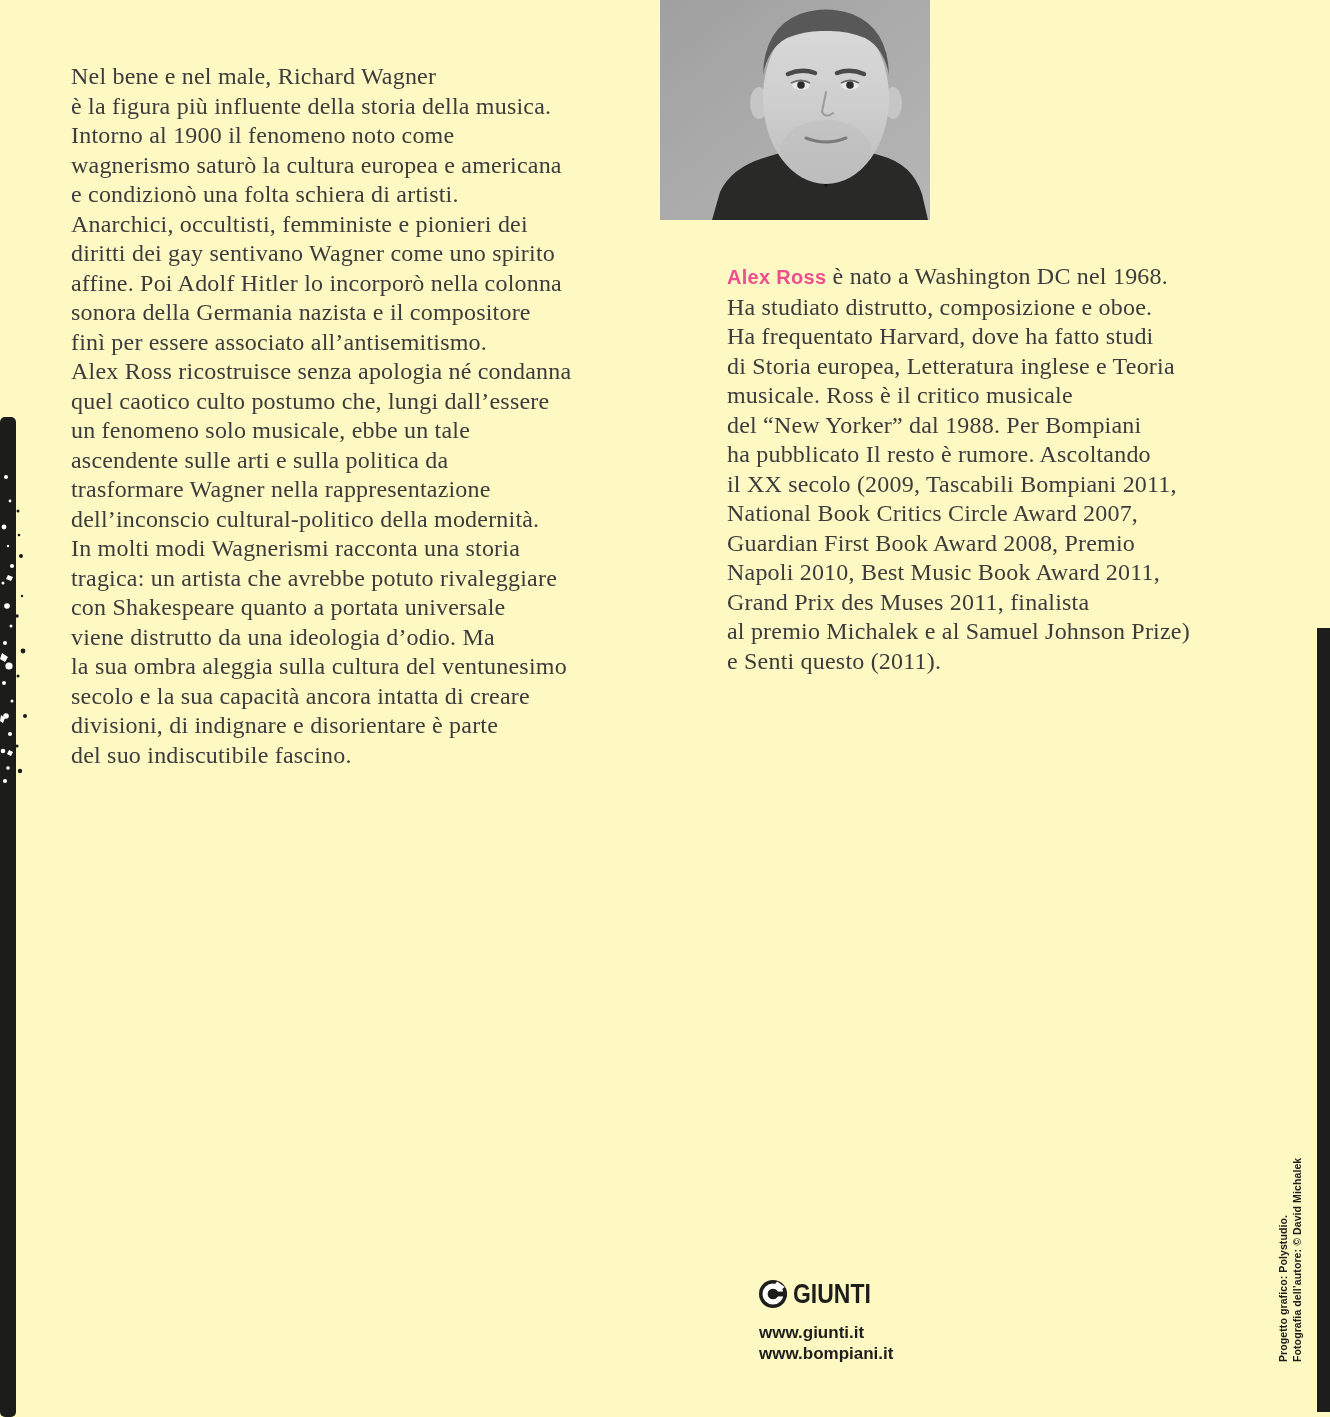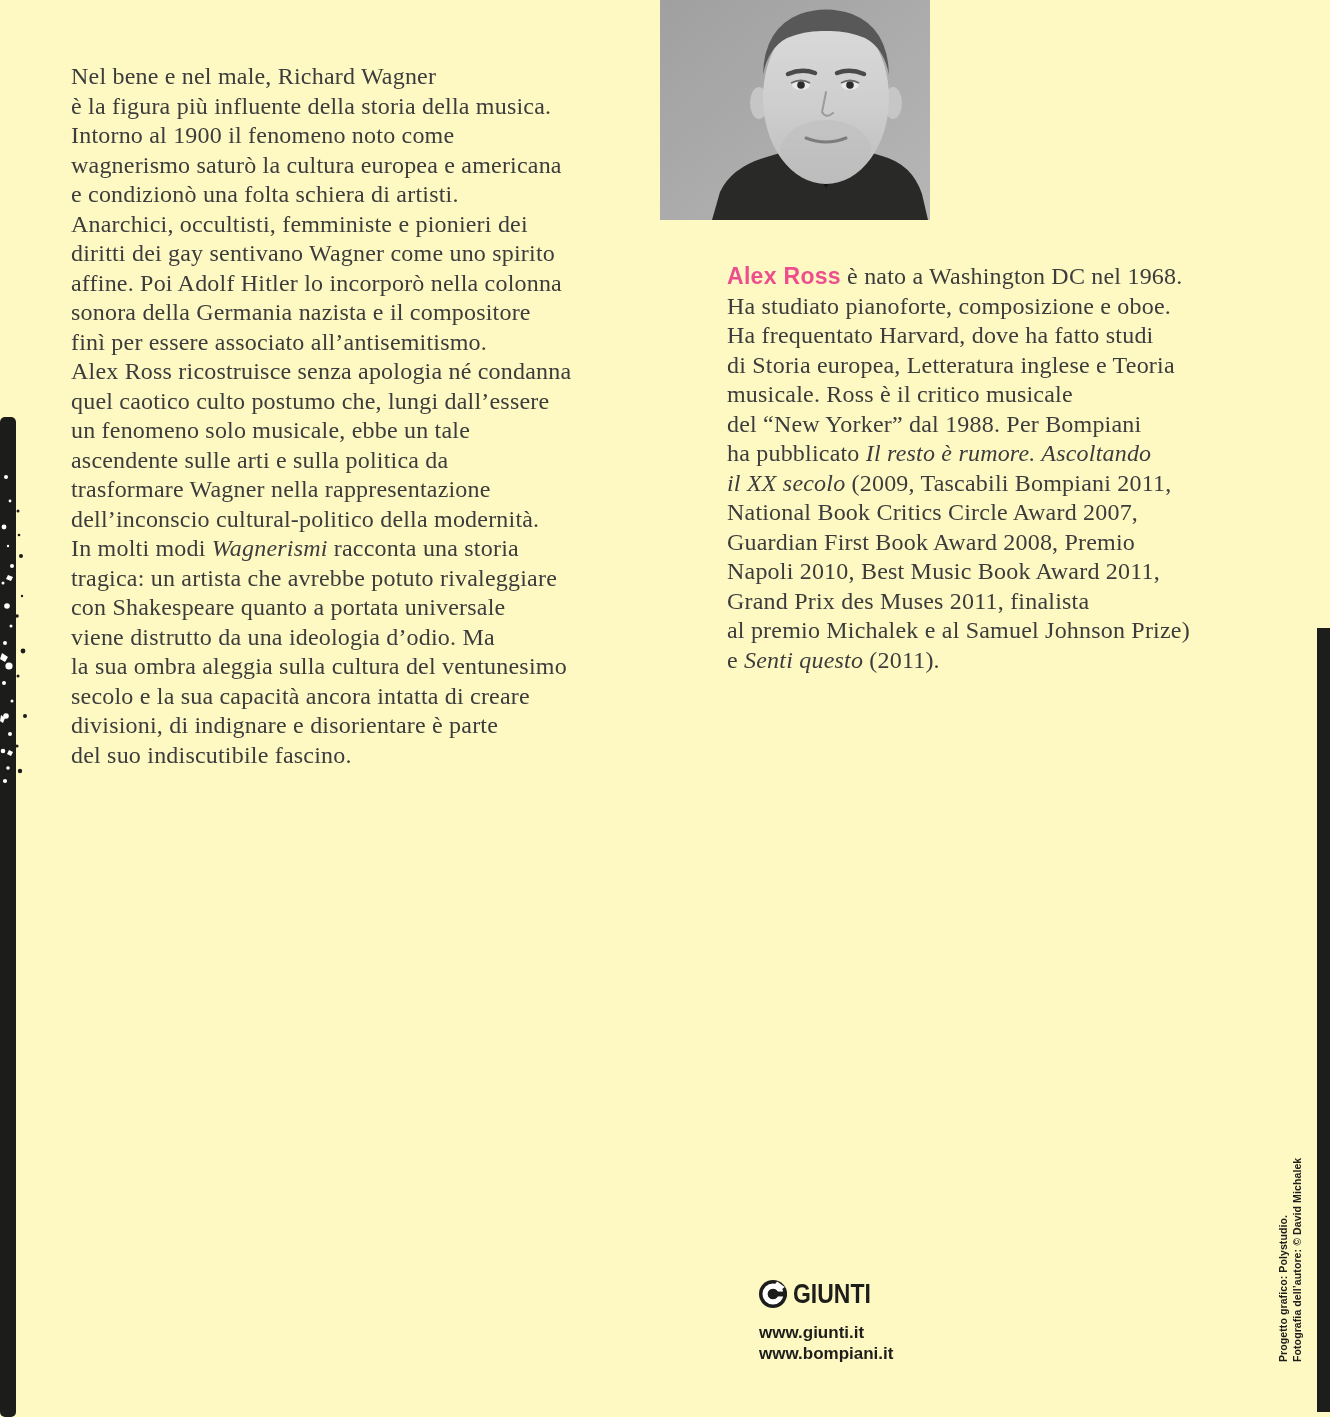--- a/index.html
+++ b/index.html
@@ -21,25 +21,25 @@
     position:absolute;left:71px;top:62px;width:590px;
     font-size:24px;line-height:29.5px;color:var(--body);
     letter-spacing:0.2px;
   }
   .right-col{
     position:absolute;left:727px;top:262px;width:520px;
     font-size:24px;line-height:29.5px;color:var(--body);
     letter-spacing:0.2px;
   }
   .line{white-space:nowrap;}
-  .it{font-style:italic;}
+  .it{}
   .accent-name{
     font-family:"Liberation Sans", sans-serif;
     font-weight:700;color:var(--accent);
-    font-size:23px;letter-spacing:0.3px;
+    font-size:20px;letter-spacing:0.3px;
   }
   
   .photo{
     position:absolute;left:660px;top:0;width:270px;height:220px;
     background:var(--photo-bg);
   }
   
   .left-strip{position:absolute;left:0;top:415px;}
   .right-bar{
     position:absolute;left:1317px;top:628px;width:13px;height:784px;
@@ -181,21 +181,21 @@
       <div class="line"><span>con Shakespeare quanto a portata universale</span></div>
       <div class="line"><span>viene distrutto da una ideologia d’odio. Ma</span></div>
       <div class="line"><span>la sua ombra aleggia sulla cultura del ventunesimo</span></div>
       <div class="line"><span>secolo e la sua capacità ancora intatta di creare</span></div>
       <div class="line"><span>divisioni, di indignare e disorientare è parte</span></div>
       <div class="line"><span>del suo indiscutibile fascino.</span></div>
     </div>
 
   <div class="right-col">
       <div class="line"><span class="accent-name">Alex Ross</span><span> è nato a Washington DC nel 1968.</span></div>
-      <div class="line"><span>Ha studiato pianoforte, composizione e oboe.</span></div>
+      <div class="line"><span>Ha studiato distrutto, composizione e oboe.</span></div>
       <div class="line"><span>Ha frequentato Harvard, dove ha fatto studi</span></div>
       <div class="line"><span>di Storia europea, Letteratura inglese e Teoria</span></div>
       <div class="line"><span>musicale. Ross è il critico musicale</span></div>
       <div class="line"><span>del “New Yorker” dal 1988. Per Bompiani</span></div>
       <div class="line"><span>ha pubblicato </span><span class="it">Il resto è rumore. Ascoltando</span></div>
       <div class="line"><span class="it">il XX secolo</span><span> (2009, Tascabili Bompiani 2011,</span></div>
       <div class="line"><span>National Book Critics Circle Award 2007,</span></div>
       <div class="line"><span>Guardian First Book Award 2008, Premio</span></div>
       <div class="line"><span>Napoli 2010, Best Music Book Award 2011,</span></div>
       <div class="line"><span>Grand Prix des Muses 2011, finalista</span></div>

